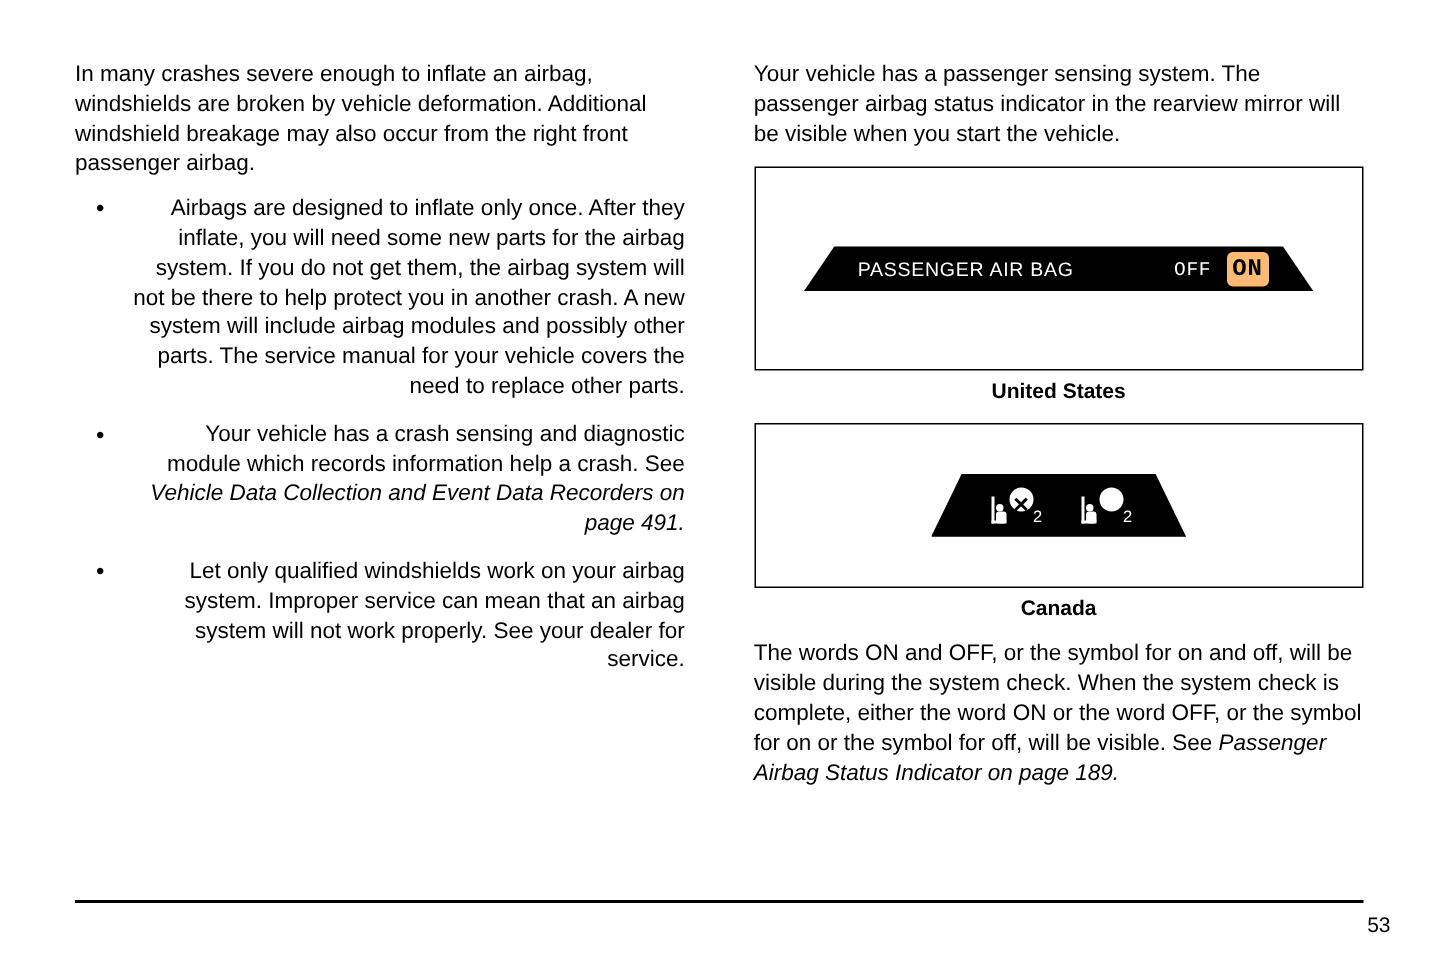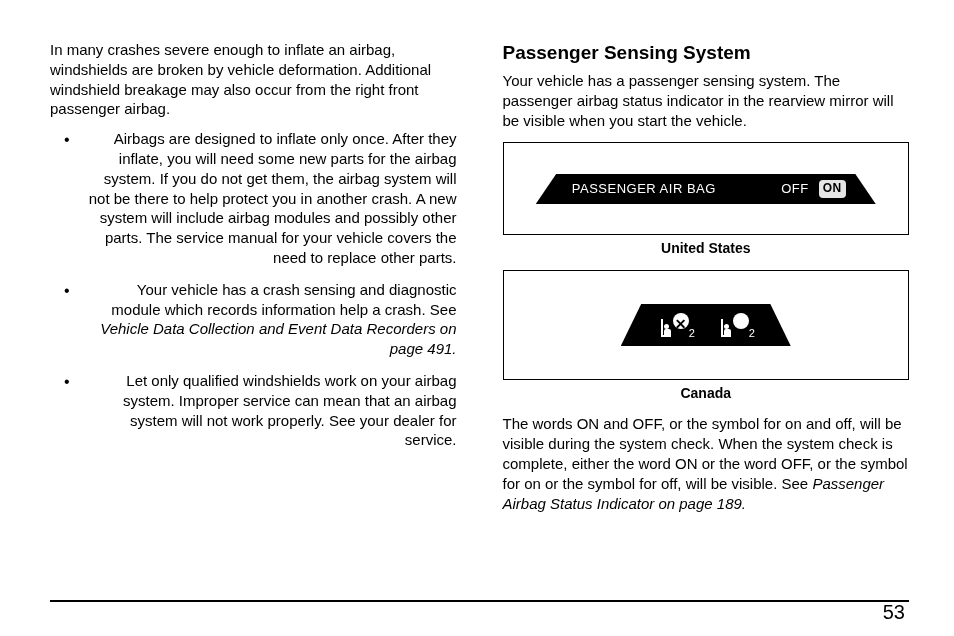--- a/index.html
+++ b/index.html
@@ -49,21 +49,21 @@
     font-size: 19px;
     font-weight: bold;
     margin-bottom: 6px;
   }
   .body-para {
     margin-bottom: 12px;
   }
   .figure-box {
     border: 1.5px solid #000;
     width: 100%;
-    height: 93px;
+    height: 136px;
     display: flex;
     align-items: center;
     justify-content: center;
     margin-bottom: 4px;
   }
   .caption {
     text-align: center;
     font-weight: bold;
     font-size: 14px;
     margin-bottom: 12px;
@@ -81,27 +81,28 @@
     padding: 0 30px 0 36px;
     color: #fff;
     font-size: 13px;
     letter-spacing: 0.5px;
     font-family: Arial, sans-serif;
   }
   .us-right {
     display: flex;
     align-items: center;
     gap: 10px;
+    font-family: Liberation Mono, monospace;
   }
   .on-box {
-    background: #e5e5e5;
+    background: #fdba74;
     color: #000;
     border-radius: 4px;
     padding: 1px 4px;
-    font-size: 12px;
+    font-size: 16px;
     font-weight: bold;
   }
   
   .ca-indicator {
     width: 170px;
     height: 42px;
     background: #000;
     clip-path: polygon(12% 0, 88% 0, 100% 100%, 0 100%);
     display: flex;
     align-items: center;
@@ -166,40 +167,39 @@
   }
   .footer-rule {
     position: absolute;
     left: 50px;
     right: 45px;
     bottom: 34px;
     border-top: 2px solid #000;
   }
   .page-num {
     position: absolute;
-    right: 49px;
+    right: 27px;
     bottom: 12px;
-    font-size: 20px;
+    font-size: 14px;
   }
 </style>
 </head>
 <body>
 
 <div class="columns">
   <div class="col">
     <p class="intro-para">In many crashes severe enough to inflate an airbag, windshields are broken by vehicle deformation. Additional windshield breakage may also occur from the right front passenger airbag.</p>
     <ul>
       <li><span>Airbags are designed to inflate only once. After they inflate, you will need some new parts for the airbag system. If you do not get them, the airbag system will not be there to help protect you in another crash. A new system will include airbag modules and possibly other parts. The service manual for your vehicle covers the need to replace other parts.</span></li>
       <li><span>Your vehicle has a crash sensing and diagnostic module which records information help a crash. See </span><span class="italic">Vehicle Data Collection and Event Data Recorders on page 491.</span></li>
       <li><span>Let only qualified windshields work on your airbag system. Improper service can mean that an airbag system will not work properly. See your dealer for service.</span></li>
     </ul>
   </div>
 
   <div class="col">
-    <h2>Passenger Sensing System</h2>
     <p class="body-para">Your vehicle has a passenger sensing system. The passenger airbag status indicator in the rearview mirror will be visible when you start the vehicle.</p>
 
     <div class="figure-box">
       <div class="us-indicator">
         <span>PASSENGER AIR BAG</span>
         <span class="us-right">
           <span>OFF</span>
           <span class="on-box">ON</span>
         </span>
       </div>

